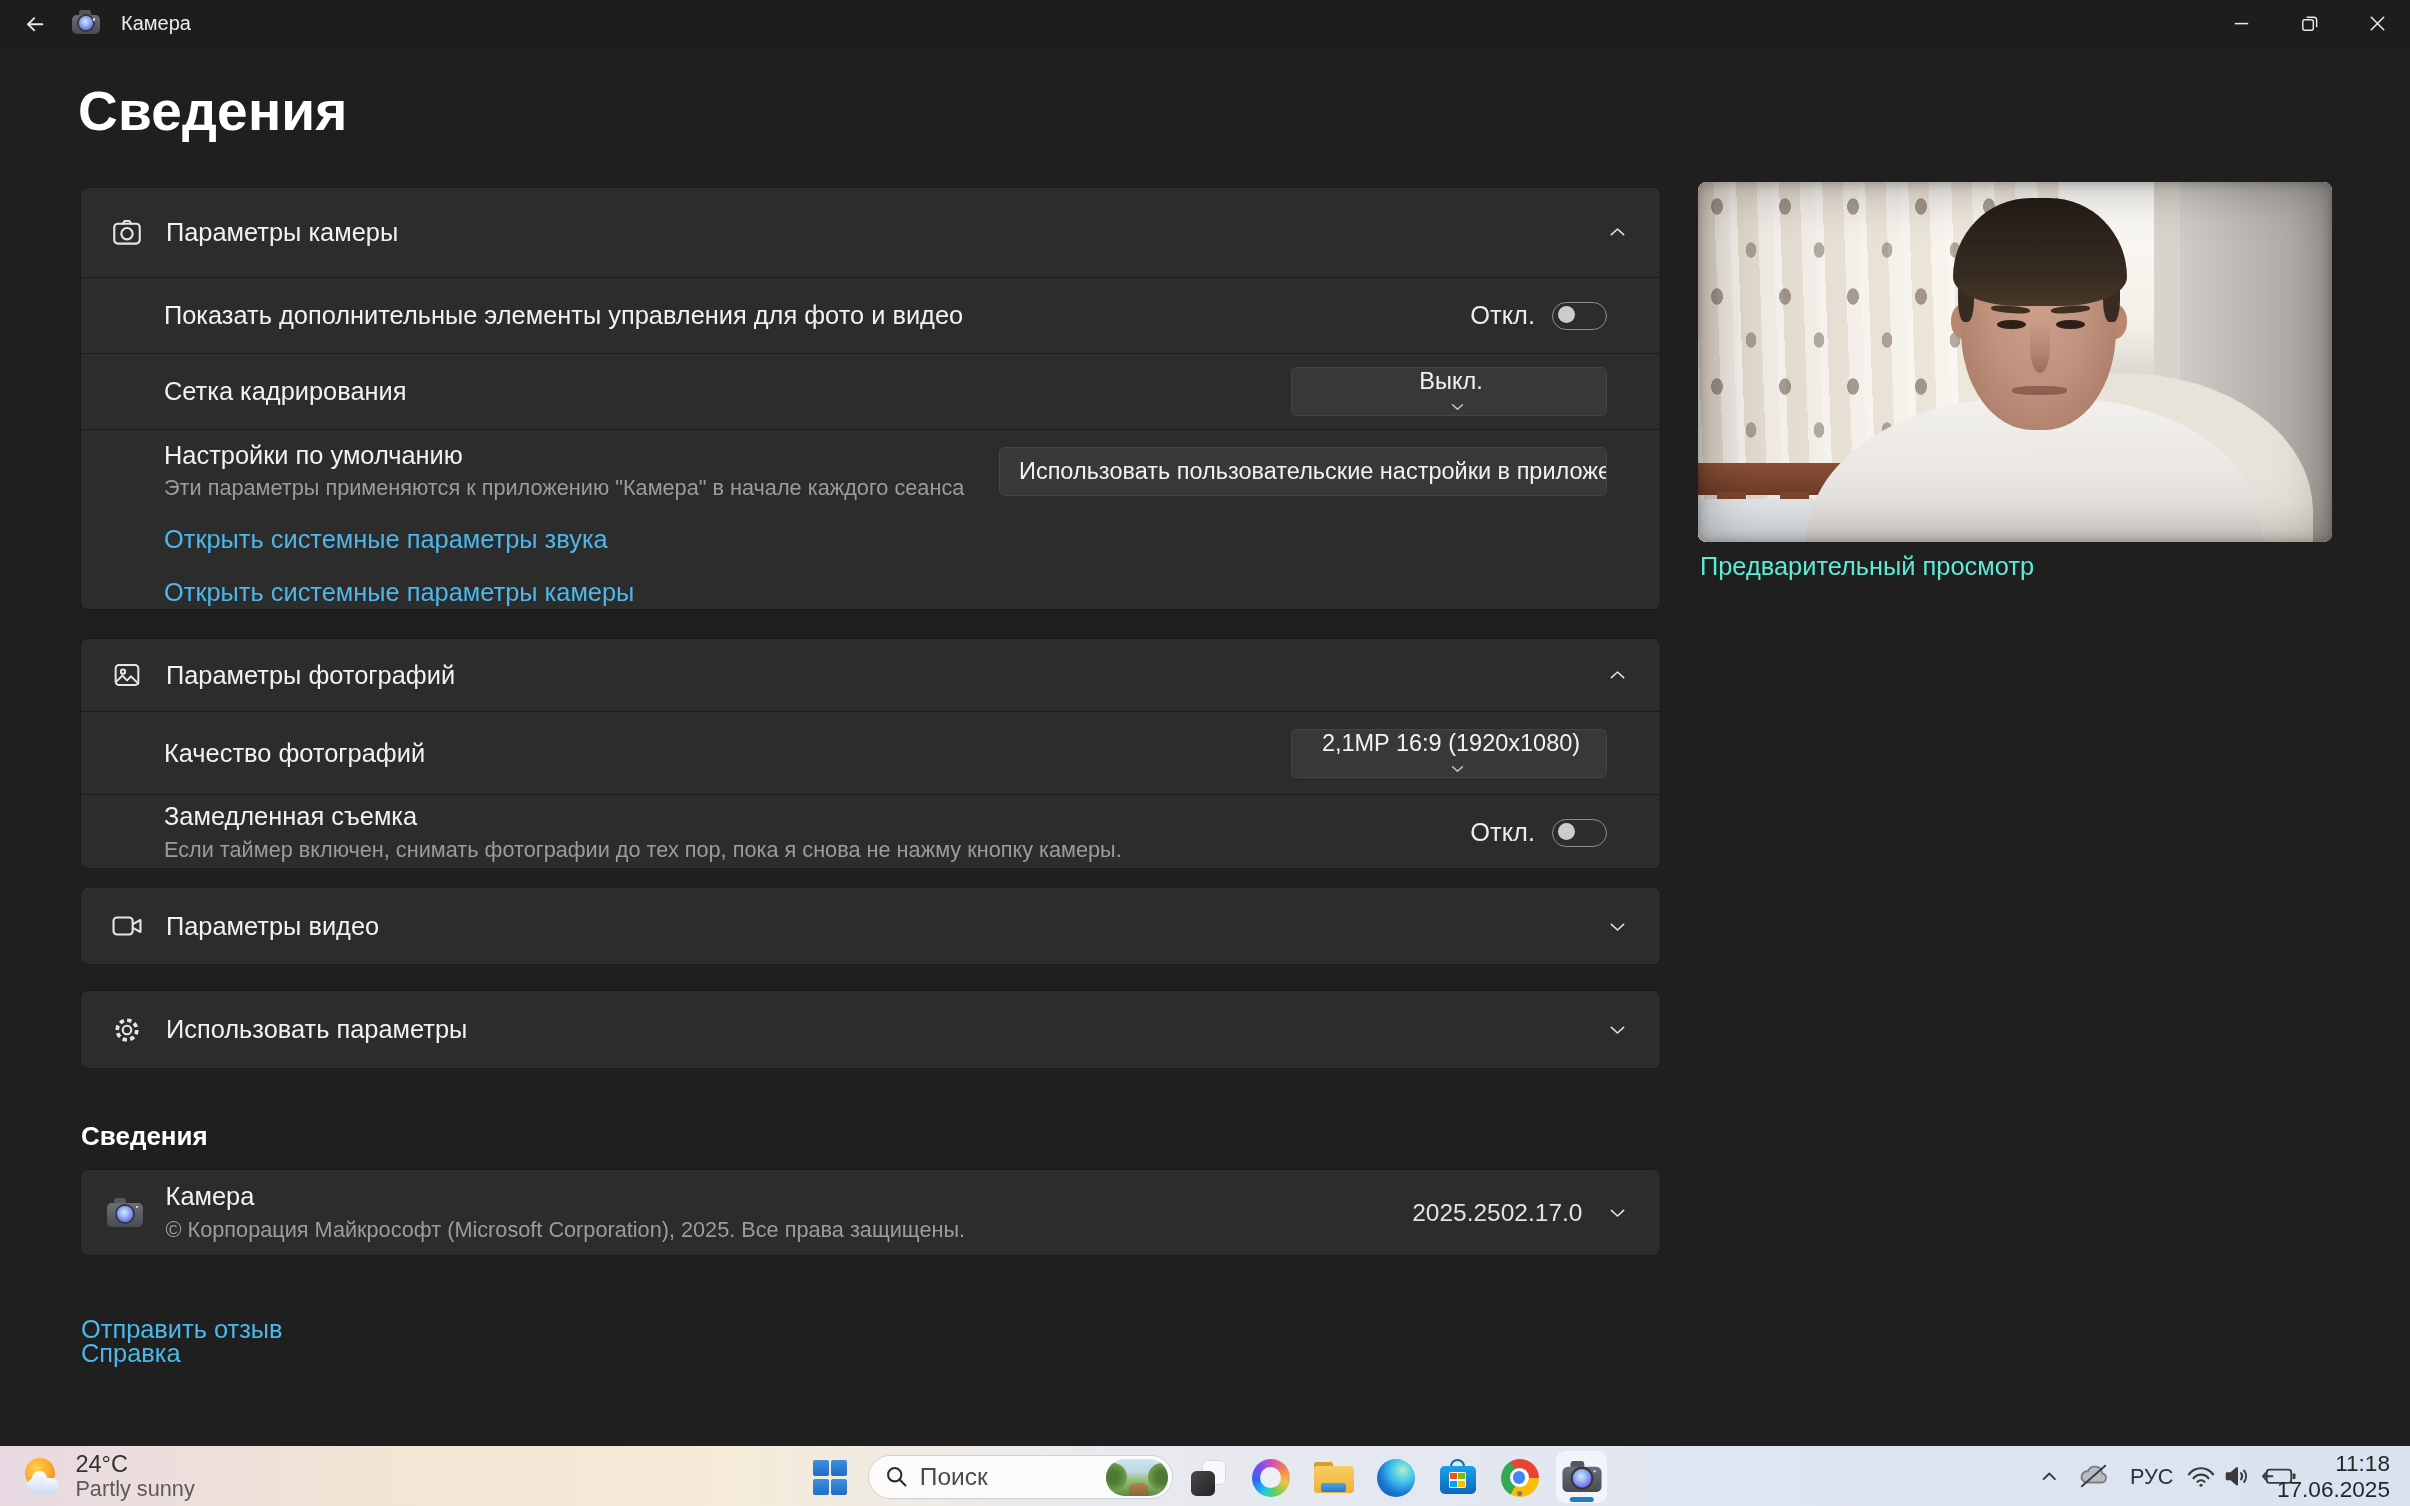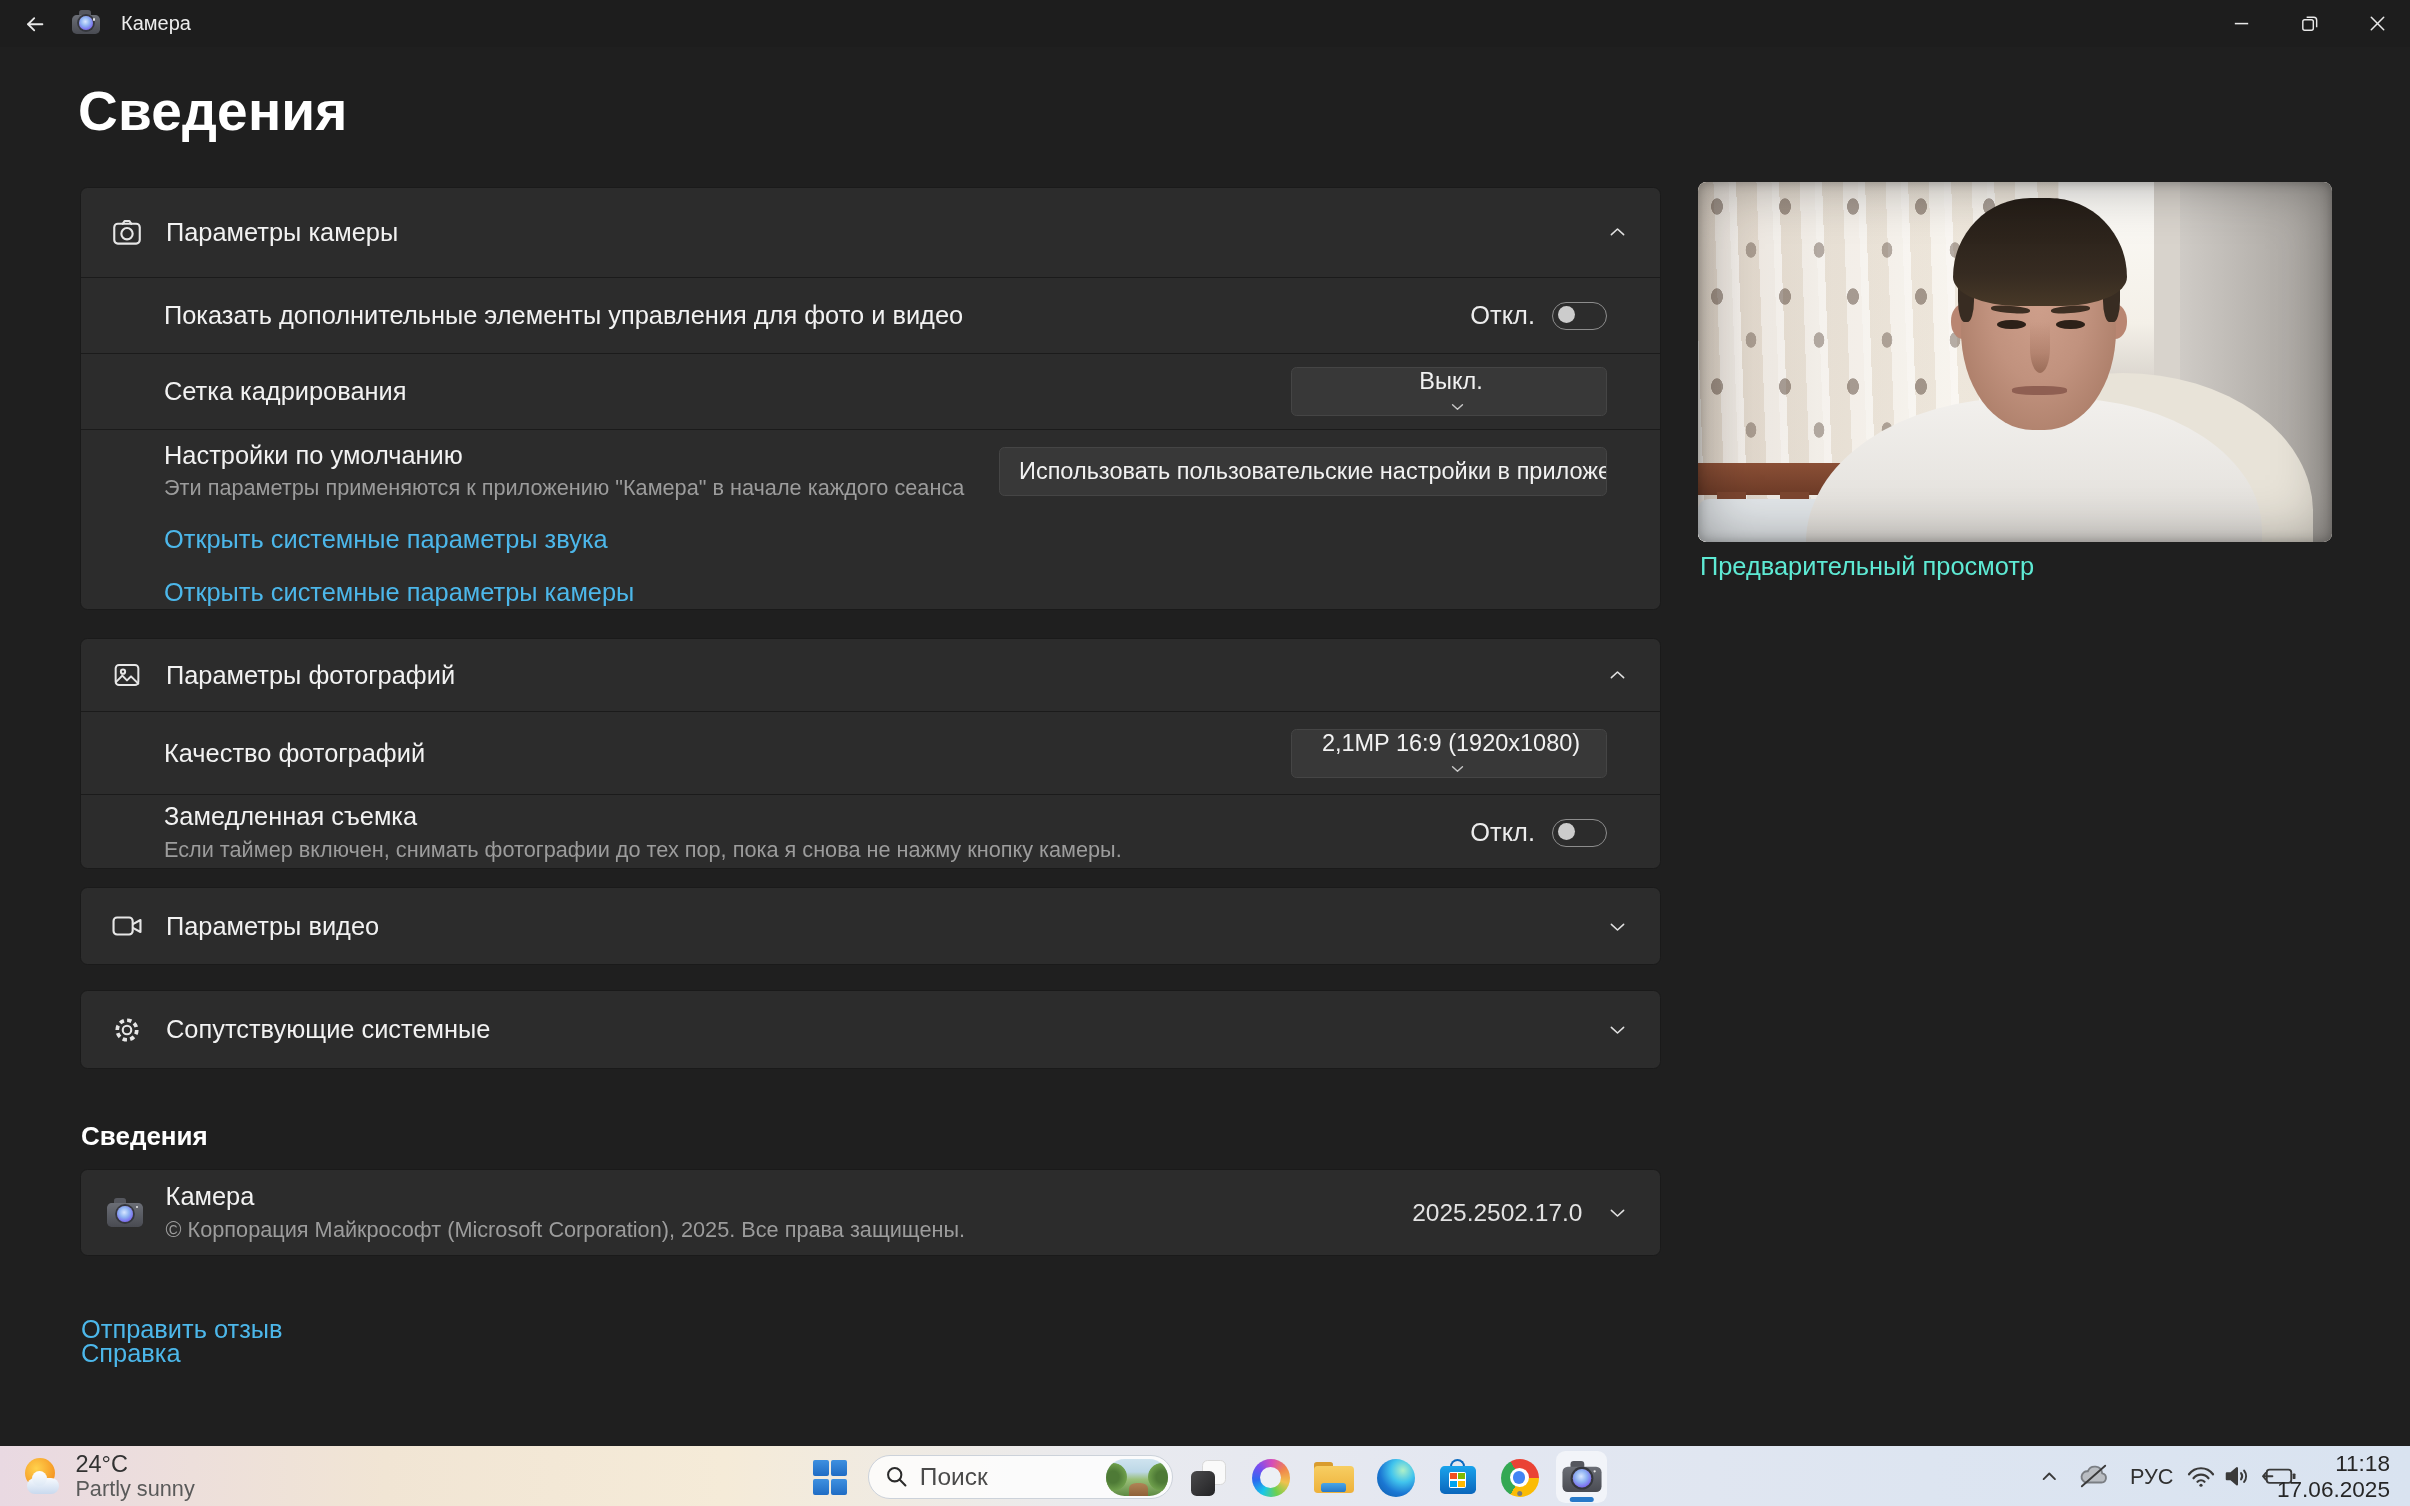--- a/index.html
+++ b/index.html
@@ -338,21 +338,21 @@
   </div>
 
   <div class="card" style="top:990px; height:79px;">
     <div class="card-header" style="height:77px;">
       <span class="hdr-icon">
         <svg class="icon" width="34" height="34" viewBox="0 0 24 24" fill="none" stroke="#e6e6e6">
             <circle cx="12" cy="12" r="3" stroke-width="1.5"></circle>
             <circle cx="12" cy="12" r="6.9" stroke-width="2.6" stroke-dasharray="3.1 2.3"></circle>
           </svg>
       </span>
-      <span class="hdr-title">Сопутствующие системные</span>
+      <span class="hdr-title">Использовать параметры</span>
       <span class="hdr-chevron">
         <svg class="icon" width="21" height="21" viewBox="0 0 24 24" fill="none" stroke="#e0e0e0" stroke-width="1.8" stroke-linecap="round" stroke-linejoin="round">
             <path d="M5 9.5l7 6.5 7-6.5"></path>
           </svg>
       </span>
     </div>
   </div>
 
   <div class="section-heading">Сведения</div>
 

